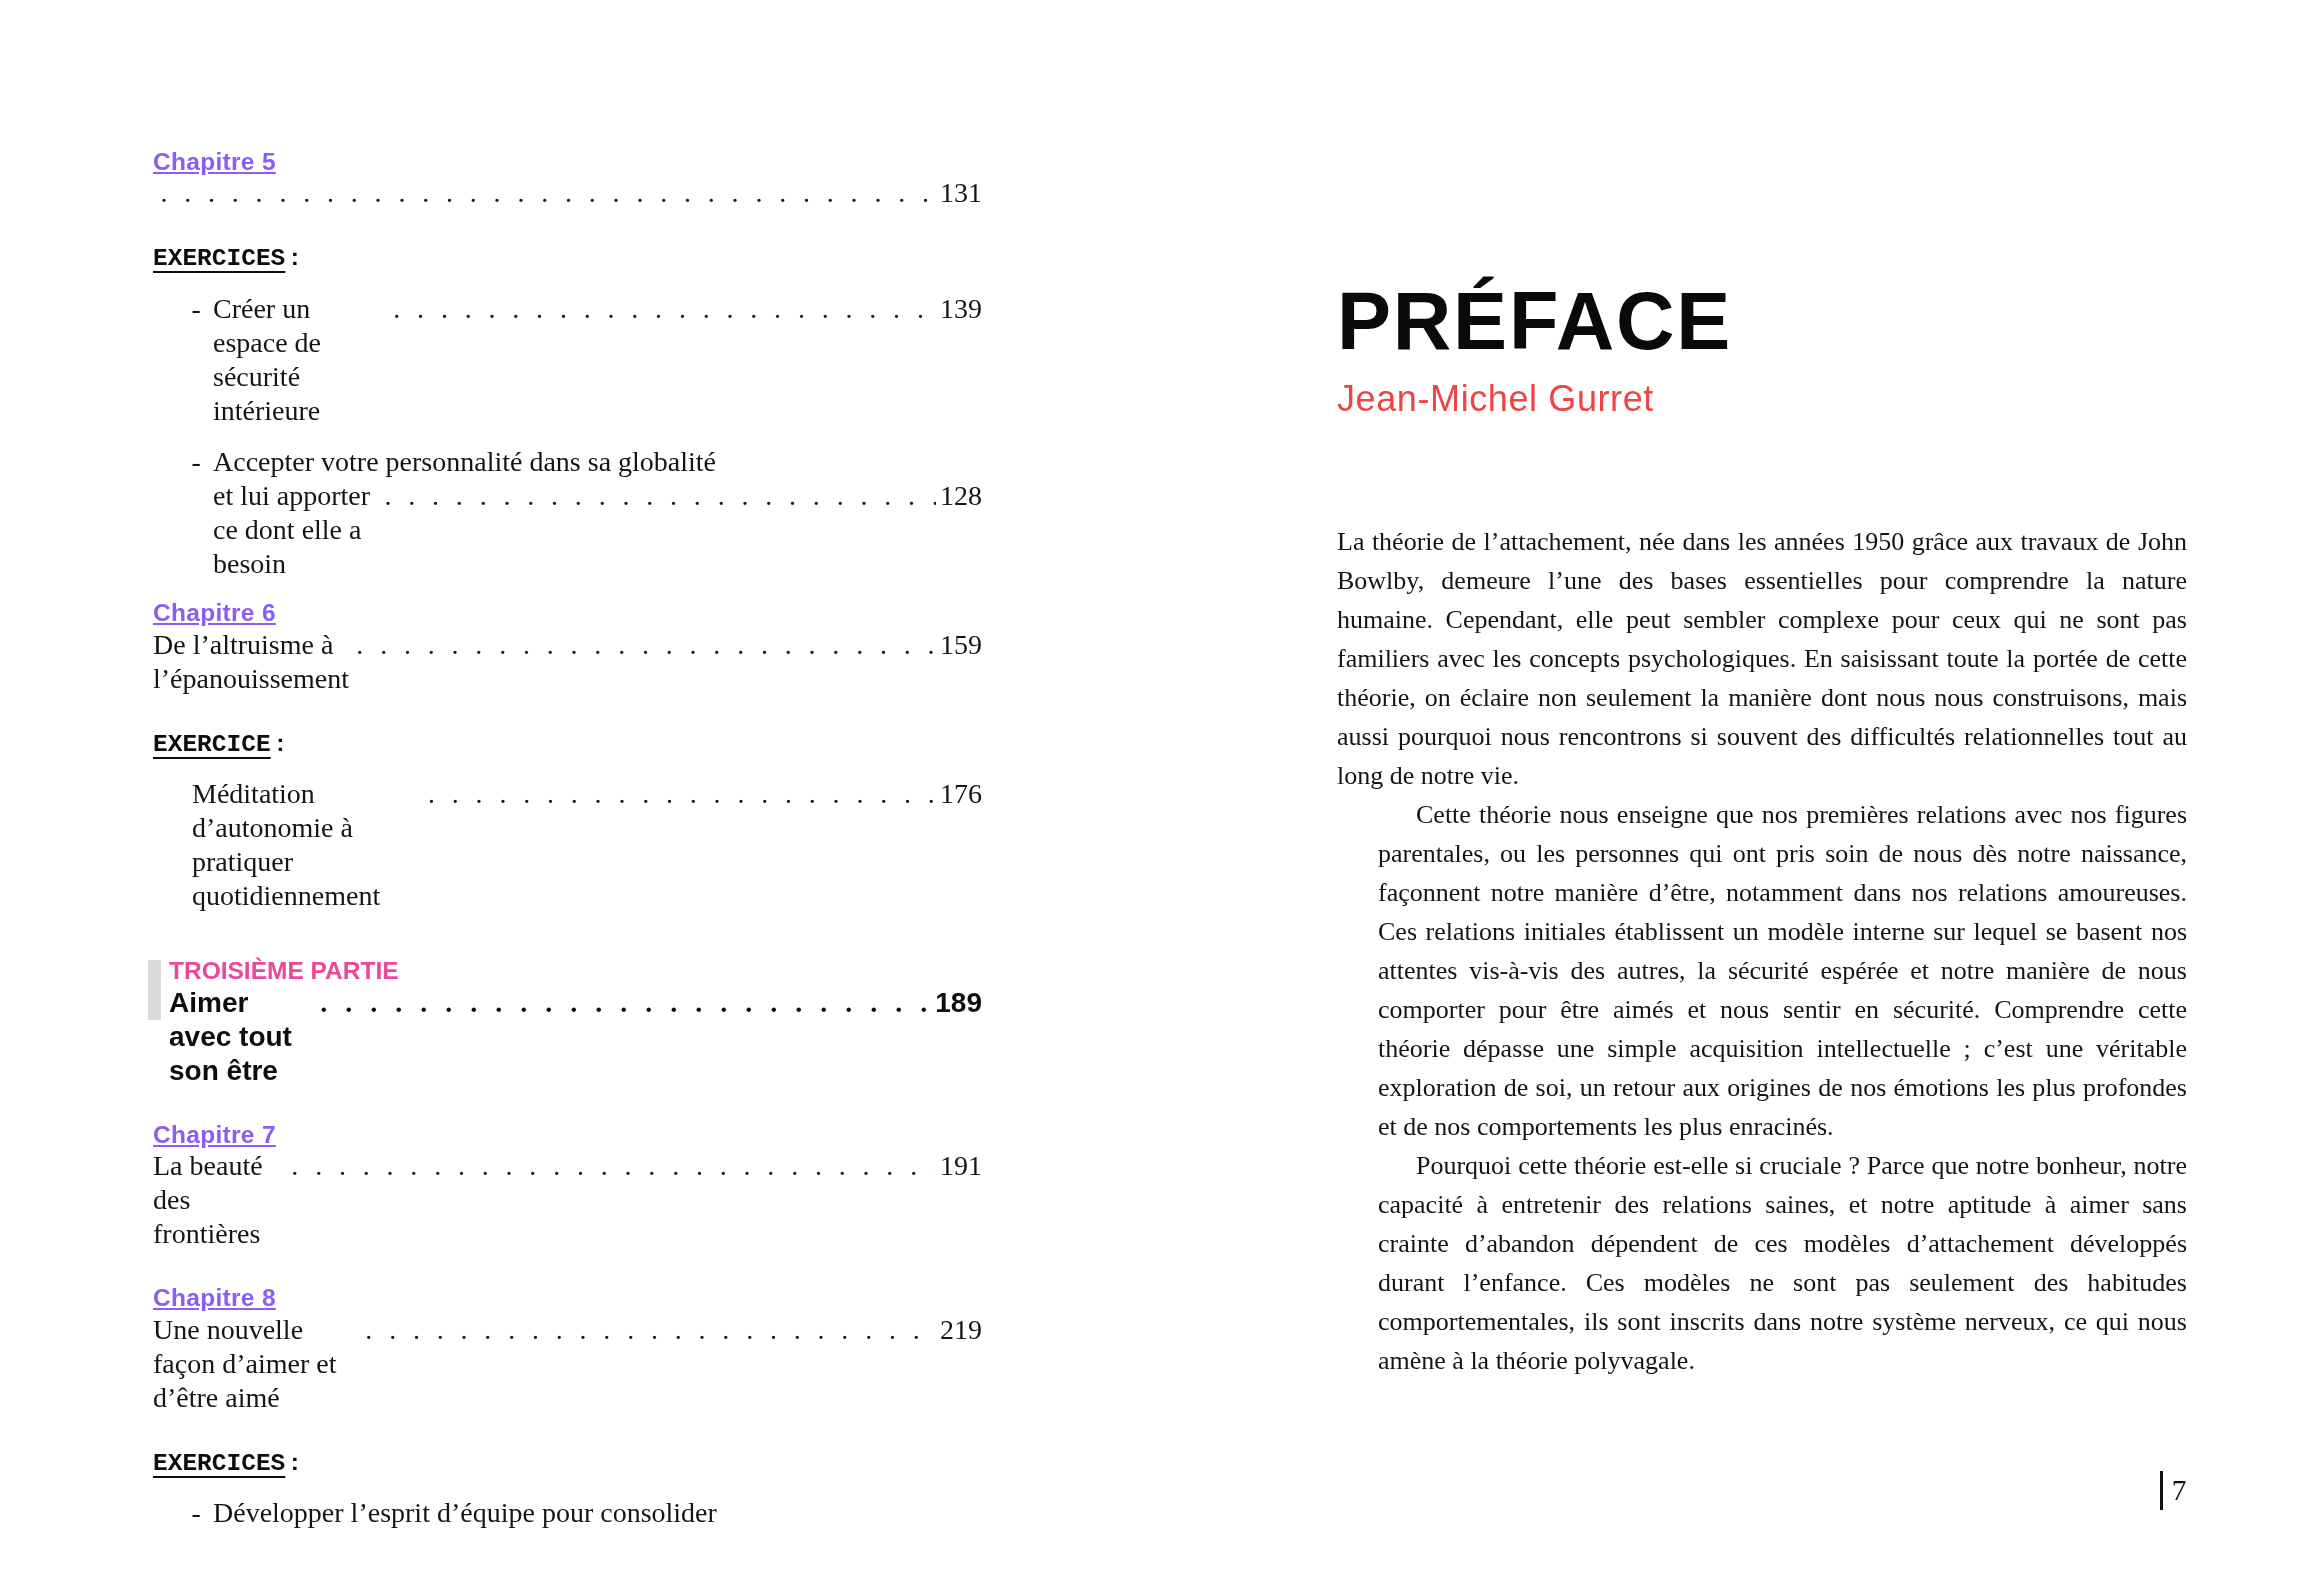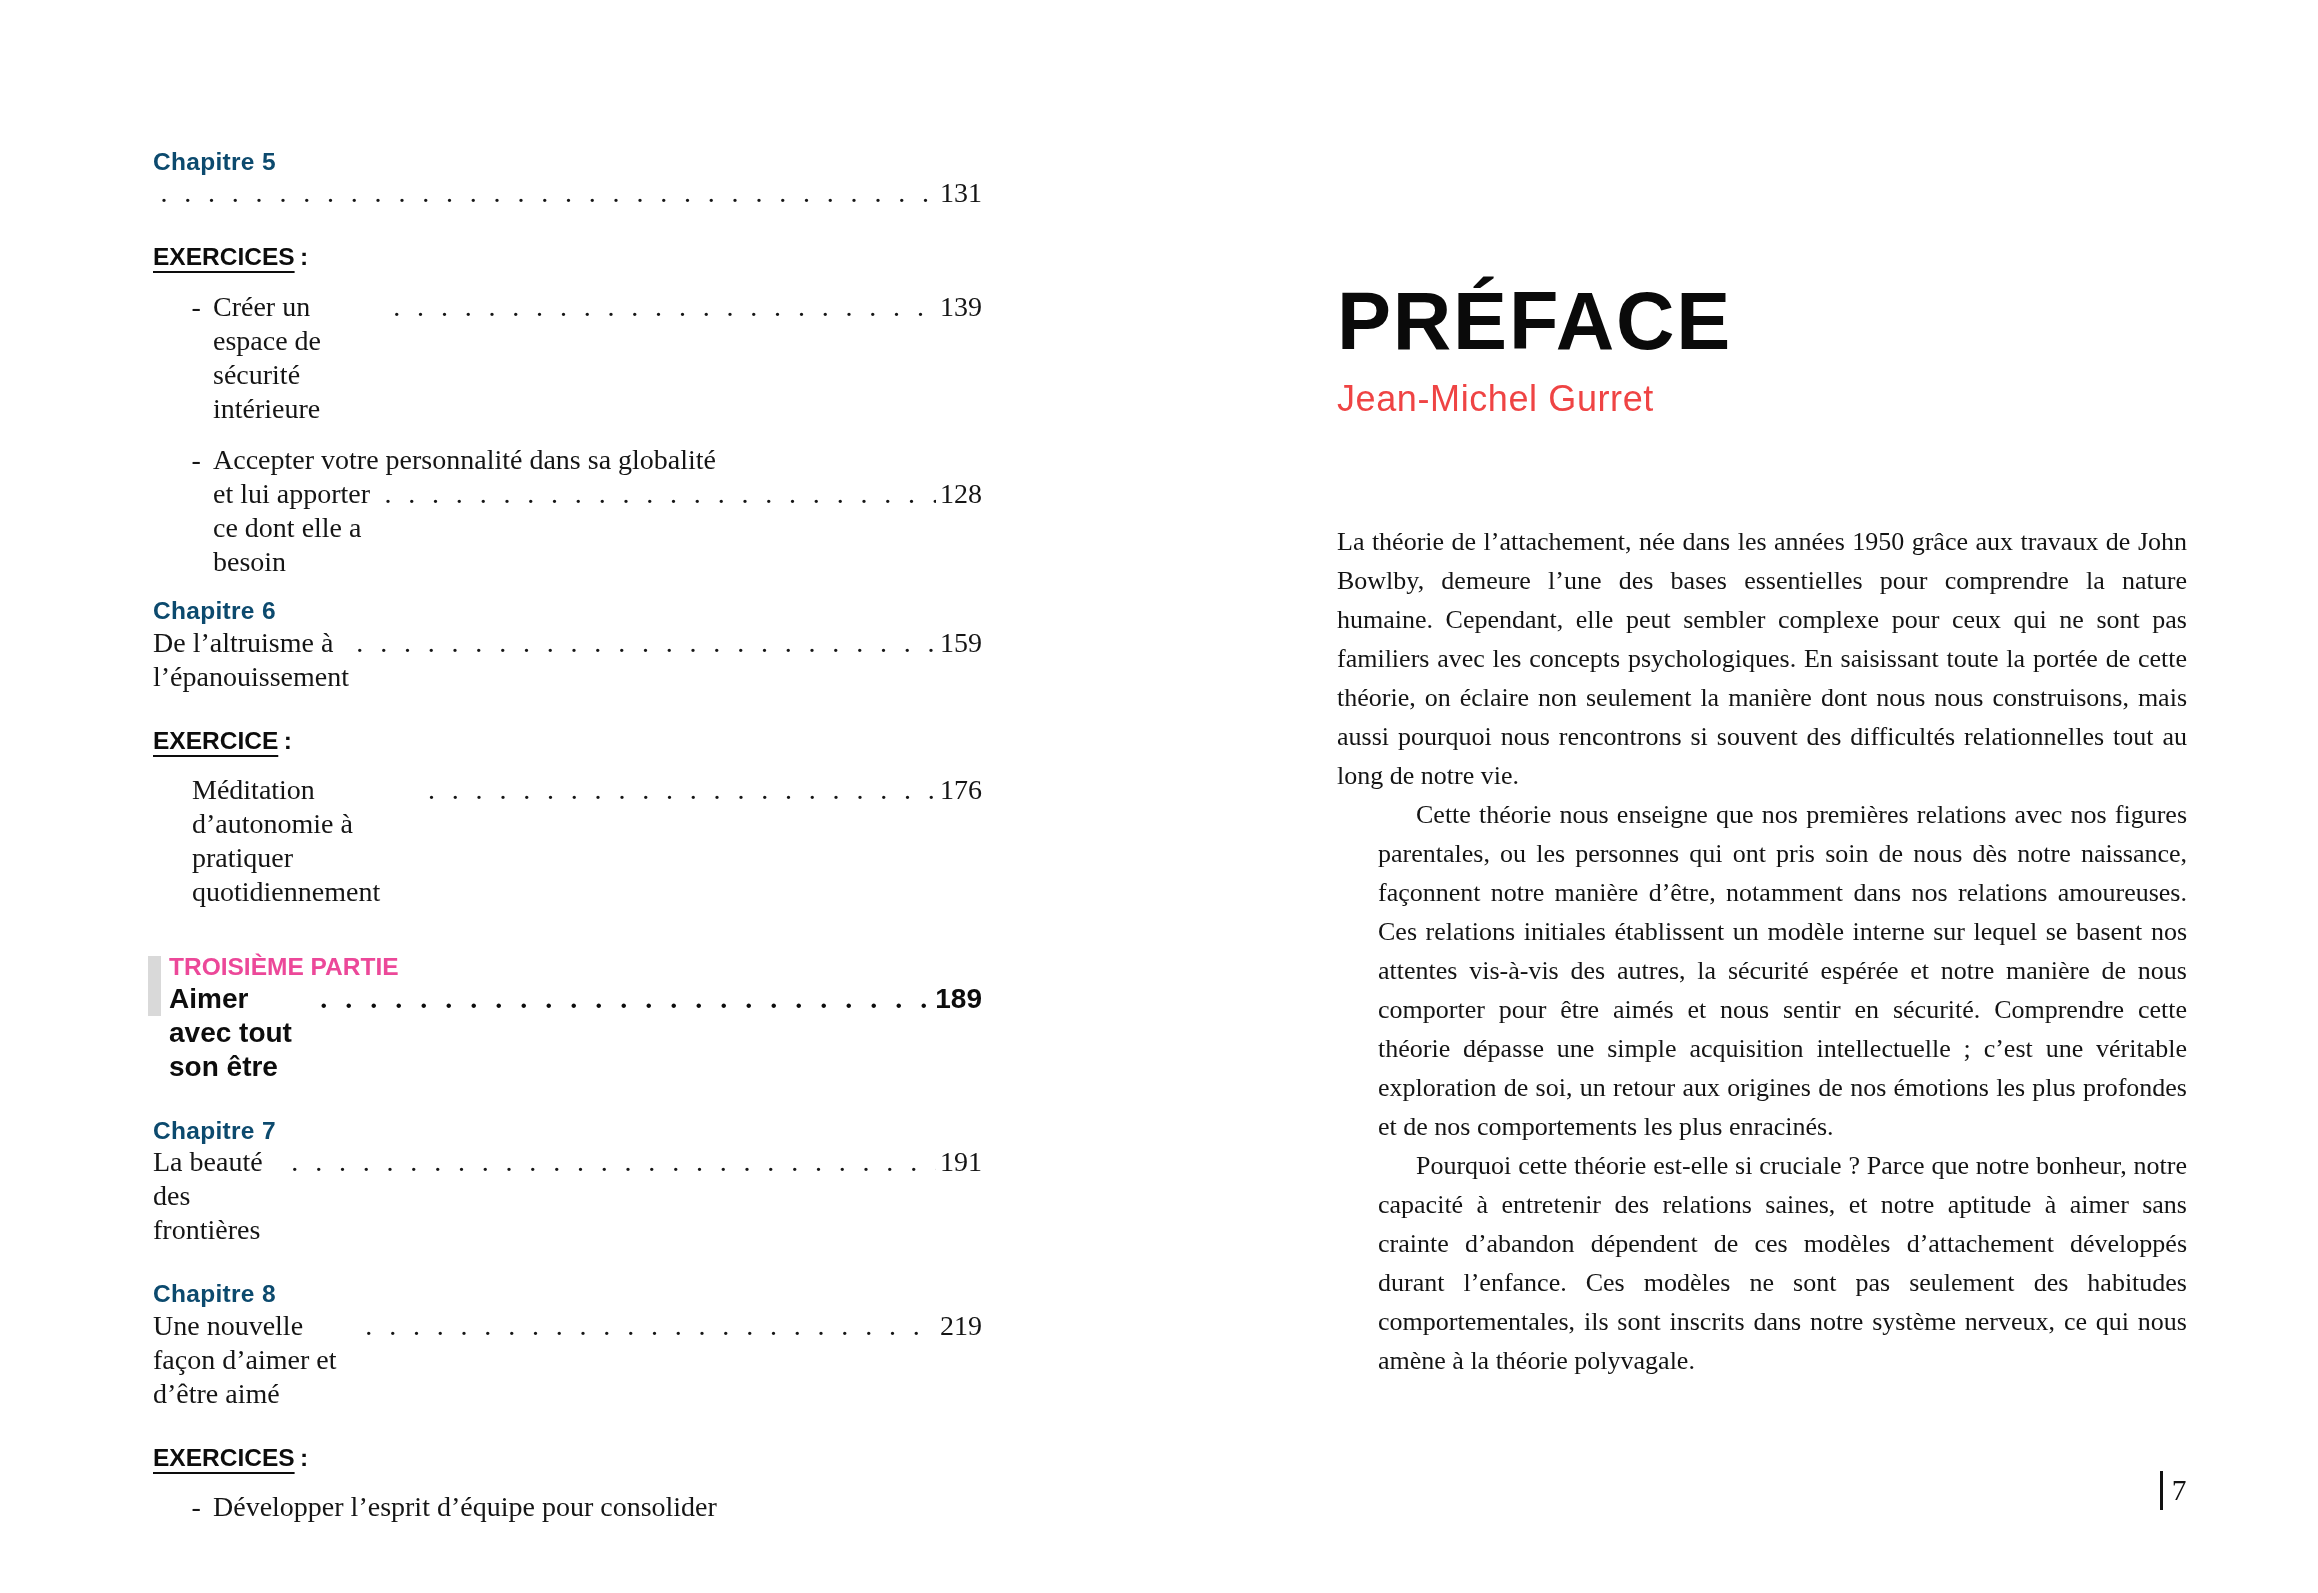--- a/index.html
+++ b/index.html
@@ -9,21 +9,21 @@
     overflow: hidden;
   }
   .page { position: absolute; }
 
   
   .left-page { left: 153px; top: 147px; width: 829px; }
 
   .chapter { margin-bottom: 32px; }
   .chapter-label {
     font: 700 24.5px/29.4px "Liberation Sans", sans-serif;
-    color: #0c4a6e; letter-spacing: 0.3px;
+    color: #8b5cf6; letter-spacing: 0.3px; text-decoration: underline;
   }
   .toc-row {
     display: flex; align-items: baseline;
     font: 400 28px/34px "Liberation Serif", serif;
     color: #151515;
   }
   .toc-row .num { white-space: nowrap; }
   .dots {
     flex: 1 1 auto; overflow: hidden; white-space: nowrap;
     margin: 0 3.7px 0 7.4px; letter-spacing: 4.9px;
@@ -35,20 +35,21 @@
 
   .toc-heading {
     margin-bottom: 18.4px;
     font: 700 24.5px/29.4px "Liberation Sans", sans-serif;
     color: #0d0d0d;
   }
   .toc-heading .hd {
     text-decoration: underline;
     text-decoration-thickness: 1.8px;
     text-underline-offset: 6.1px;
+    font-family: Liberation Mono, monospace;
   }
   .toc-heading .colon { margin-left: 5.5px; }
 
   .ex-item { margin-bottom: 17px; padding-left: 60px; }
   .ex-item.no-dash { padding-left: 39px; }
   .ex-item .dash { flex: 0 0 21.5px; width: 21.5px; margin-left: -21.5px; }
 
   .part-block { position: relative; margin: 43px 0 32px; padding-left: 16px; }
   .part-bar {
     position: absolute; left: -5.5px; top: 3.7px;

